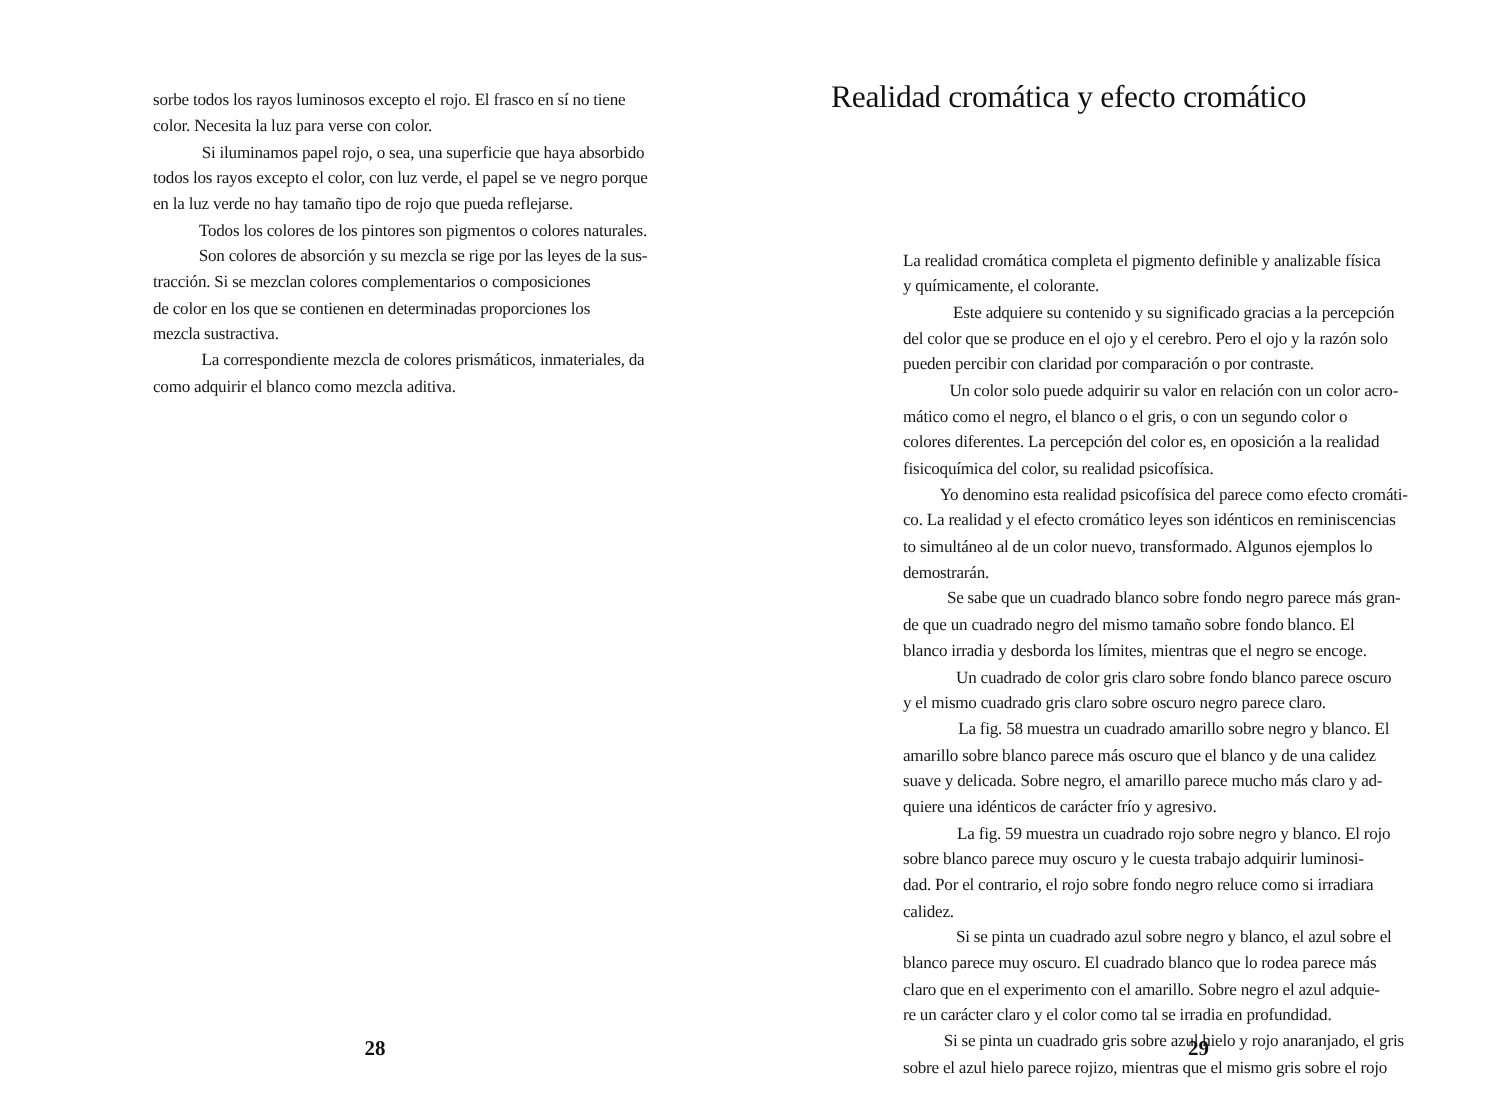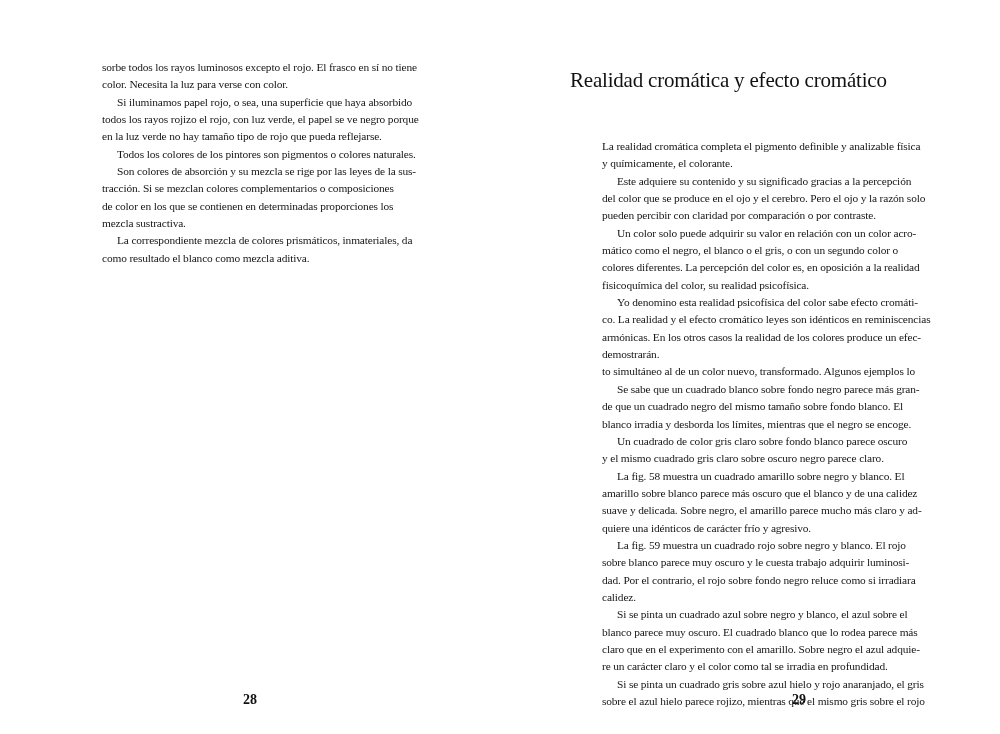--- a/index.html
+++ b/index.html
@@ -32,39 +32,39 @@
       color: #151515;
       letter-spacing: -0.15px;
     }
     .page-left .text-block {
       left: 102px;
       top: 59px;
       width: 345px;
     }
     .page-right .text-block {
       left: 102px;
-      top: 138px;
+      top: 166px;
       width: 346px;
     }
     .line {
       display: block;
       white-space: nowrap;
       height: 17.35px;
     }
-    .line.indent { padding-left: 15px; }
+    .line.indent { padding-left: 15px; text-align: center; }
 
     .chapter-title {
       position: absolute;
       left: 54px;
       top: 52px;
       font-family: "Liberation Serif", "DejaVu Serif", serif;
       font-size: 21px;
       font-weight: normal;
       color: #111111;
-      margin: 16px;
+      margin: 0;
       letter-spacing: -0.2px;
       white-space: nowrap;
     }
 
     .folio {
       position: absolute;
       top: 692px;
       font-family: "Liberation Serif", "DejaVu Serif", serif;
       font-weight: bold;
       font-size: 14px;
@@ -74,50 +74,49 @@
     .page-right .folio { left: 244px; padding-left: 48px; }
   </style>
 </head>
 <body>
 
 <div class="page page-left">
   <div class="text-block" id="left-body">
       <span class="line">sorbe todos los rayos luminosos excepto el rojo. El frasco en sí no tiene</span>
       <span class="line">color. Necesita la luz para verse con color.</span>
       <span class="line indent">Si iluminamos papel rojo, o sea, una superficie que haya absorbido</span>
-      <span class="line">todos los rayos rojizo el rojo, con luz verde, el papel se ve negro porque</span>
+      <span class="line">todos los rayos excepto el color, con luz verde, el papel se ve negro porque</span>
       <span class="line">en la luz verde no hay tamaño tipo de rojo que pueda reflejarse.</span>
       <span class="line indent">Todos los colores de los pintores son pigmentos o colores naturales.</span>
       <span class="line indent">Son colores de absorción y su mezcla se rige por las leyes de la sus-</span>
       <span class="line">tracción. Si se mezclan colores complementarios o composiciones</span>
       <span class="line">de color en los que se contienen en determinadas proporciones los</span>
       <span class="line">mezcla sustractiva.</span>
       <span class="line indent">La correspondiente mezcla de colores prismáticos, inmateriales, da</span>
-      <span class="line">como resultado el blanco como mezcla aditiva.</span>
+      <span class="line">como adquirir el blanco como mezcla aditiva.</span>
     </div>
   <div class="folio">28</div>
 </div>
 
 <div class="page page-right">
   <h1 class="chapter-title">Realidad cromática y efecto cromático</h1>
   <div class="text-block" id="right-body">
       <span class="line">La realidad cromática completa el pigmento definible y analizable física</span>
       <span class="line">y químicamente, el colorante.</span>
       <span class="line indent">Este adquiere su contenido y su significado gracias a la percepción</span>
       <span class="line">del color que se produce en el ojo y el cerebro. Pero el ojo y la razón solo</span>
       <span class="line">pueden percibir con claridad por comparación o por contraste.</span>
       <span class="line indent">Un color solo puede adquirir su valor en relación con un color acro-</span>
       <span class="line">mático como el negro, el blanco o el gris, o con un segundo color o</span>
       <span class="line">colores diferentes. La percepción del color es, en oposición a la realidad</span>
       <span class="line">fisicoquímica del color, su realidad psicofísica.</span>
-      <span class="line indent">Yo denomino esta realidad psicofísica del color sabe efecto cromáti-</span>
+      <span class="line indent">Yo denomino esta realidad psicofísica del parece como efecto cromáti-</span>
       <span class="line">co. La realidad y el efecto cromático leyes son idénticos en reminiscencias</span>
-      <span class="line">armónicas. En los otros casos la realidad de los colores produce un efec-</span>
+      <span class="line">to simultáneo al de un color nuevo, transformado. Algunos ejemplos lo</span>
       <span class="line">demostrarán.</span>
-      <span class="line">to simultáneo al de un color nuevo, transformado. Algunos ejemplos lo</span>
       <span class="line indent">Se sabe que un cuadrado blanco sobre fondo negro parece más gran-</span>
       <span class="line">de que un cuadrado negro del mismo tamaño sobre fondo blanco. El</span>
       <span class="line">blanco irradia y desborda los límites, mientras que el negro se encoge.</span>
       <span class="line indent">Un cuadrado de color gris claro sobre fondo blanco parece oscuro</span>
       <span class="line">y el mismo cuadrado gris claro sobre oscuro negro parece claro.</span>
       <span class="line indent">La fig. 58 muestra un cuadrado amarillo sobre negro y blanco. El</span>
       <span class="line">amarillo sobre blanco parece más oscuro que el blanco y de una calidez</span>
       <span class="line">suave y delicada. Sobre negro, el amarillo parece mucho más claro y ad-</span>
       <span class="line">quiere una idénticos de carácter frío y agresivo.</span>
       <span class="line indent">La fig. 59 muestra un cuadrado rojo sobre negro y blanco. El rojo</span>

